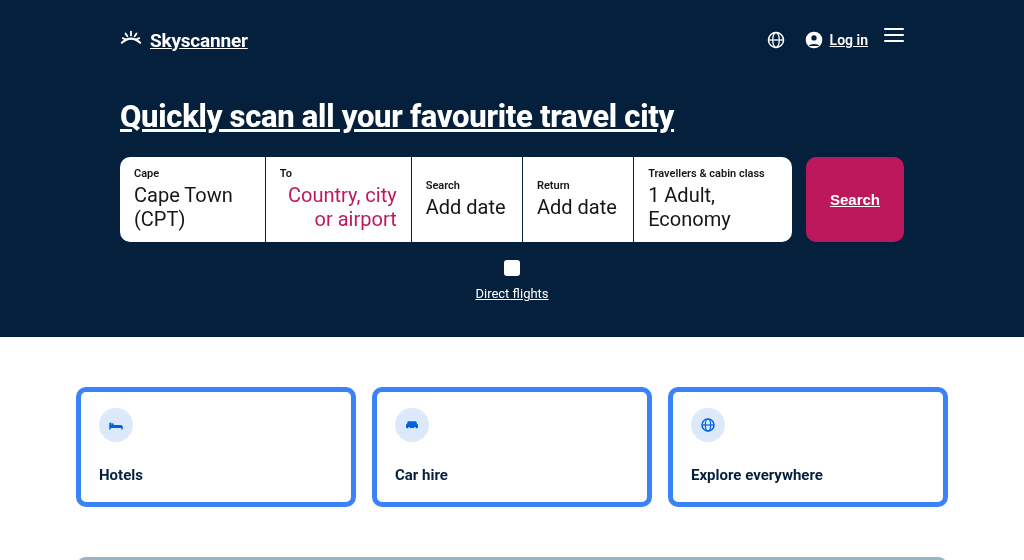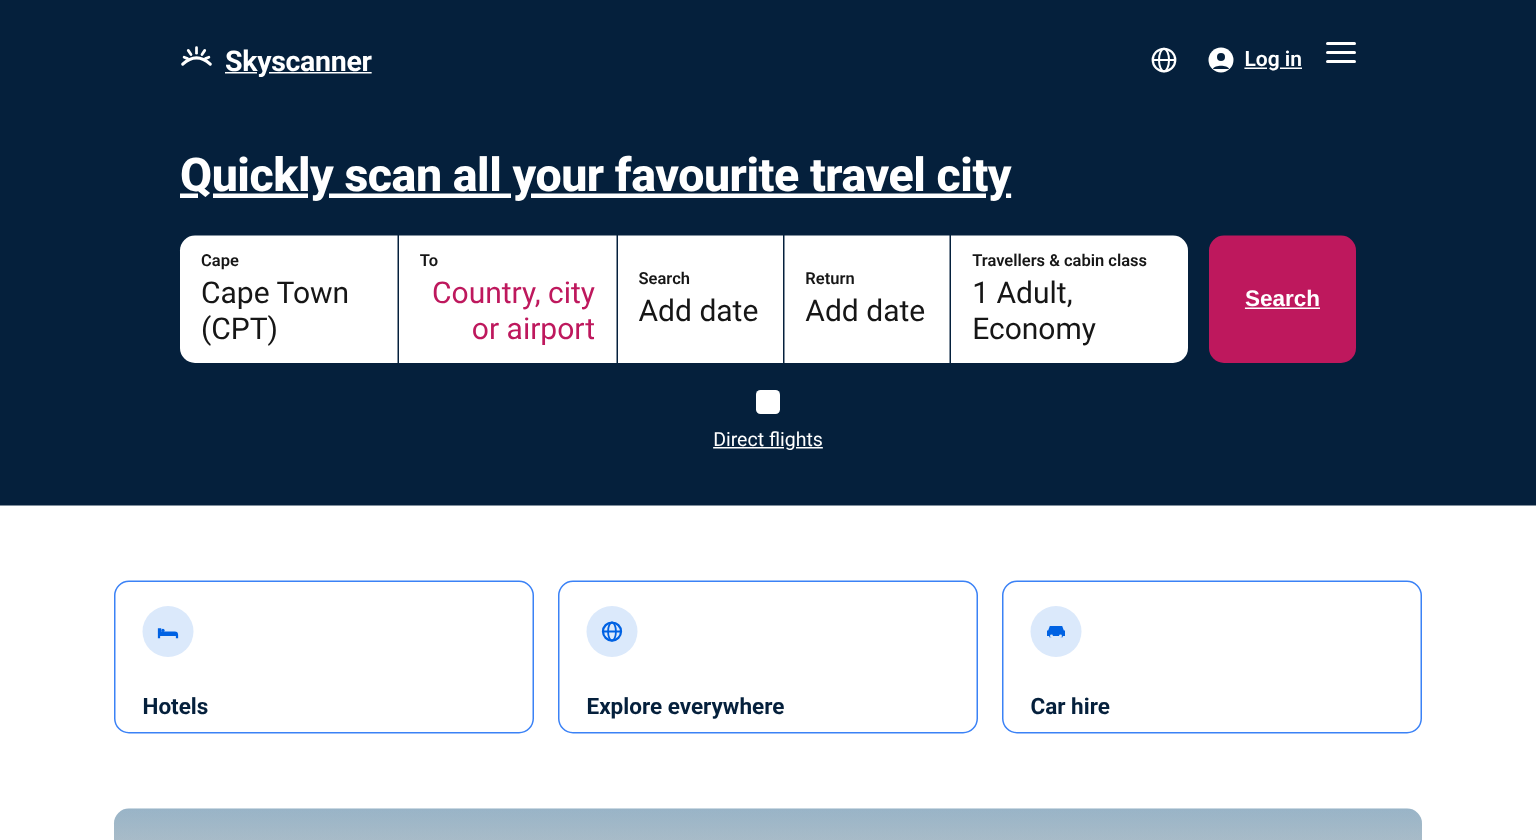--- a/index.html
+++ b/index.html
@@ -27,21 +27,21 @@
 .field-trav { flex: 1.5; border-radius: 0 10px 10px 0; }
 .field-label { font-size: 11px; font-weight: 600; color: #161616; margin-bottom: 3px; }
 .field-value { font-size: 20px; color: #161616; }
 .field-placeholder { color: #be185d; text-align: right; }
 .search-btn { background: #be185d; color: #fff; border: none; border-radius: 10px; padding: 0 24px; font-size: 15px; font-weight: 700; cursor: pointer; margin-left: 12px; }
 .options-row { display: flex; align-items: center; gap: 10px; margin-top: 18px; flex-direction: column; }
 .checkbox { width: 16px; height: 16px; border-radius: 3px; background: #fff; cursor: pointer; }
 .option-label { font-size: 13px; }
 .below { padding: 50px 76px 0; }
 .cards { display: flex; gap: 16px; }
-.card { flex: 1; border: 1px solid #3b82f6; border-radius: 10px; padding: 16px 18px 8px; cursor: pointer; }
+.card { flex: 1; border: 5px solid #3b82f6; border-radius: 10px; padding: 16px 18px 18px; cursor: pointer; }
 .card-icon { width: 34px; height: 34px; border-radius: 50%; background: #dbe9fb; display: flex; align-items: center; justify-content: center; margin-bottom: 24px; }
 .card-label { font-size: 15px; font-weight: 700; color: #05203c; }
 .promo { margin-top: 50px; height: 112px; border-radius: 10px; background: linear-gradient(180deg, #9ab6c9 0%, #b8c9d4 35%, #d8c7ad 65%, #e8d5b5 100%); position: relative; overflow: hidden; }
 .promo::after { content: ""; position: absolute; inset: 0; background: radial-gradient(ellipse at 60% 55%, rgba(255,240,210,0.55) 0%, rgba(255,240,210,0) 40%), linear-gradient(180deg, rgba(150,175,195,0.3) 0%, rgba(210,180,140,0.3) 100%); }
 svg { display: block; }
 </style>
 </head>
 <body>
 
 <div class="hero">
@@ -124,33 +124,33 @@
         <svg width="18" height="18" viewBox="0 0 24 24">
             <path d="M3 18V9h3v3h12c2 0 3 1 3 3v3h-2v-2H5v2H3z" fill="#0062e3"></path>
             <circle cx="7.5" cy="11" r="1.5" fill="#0062e3"></circle>
           </svg>
       </div>
       <div class="card-label">Hotels</div>
     </div>
     <div class="card">
       <div class="card-icon">
         <svg width="18" height="18" viewBox="0 0 24 24">
+            <path d="M5 11l1.5-4h11L19 11h1v5h-2v1h-2v-1H8v1H6v-1H4v-5h1z" fill="#0062e3"></path>
+            <circle cx="8" cy="16" r="1.3" fill="#dbe9fb"></circle>
+            <circle cx="16" cy="16" r="1.3" fill="#dbe9fb"></circle>
+          </svg>
+      </div>
+      <div class="card-label">Car hire</div>
+    </div>
+    <div class="card">
+      <div class="card-icon">
+        <svg width="18" height="18" viewBox="0 0 24 24">
             <circle cx="12" cy="12" r="8" stroke="#0062e3" stroke-width="2" fill="none"></circle>
             <ellipse cx="12" cy="12" rx="3.5" ry="8" stroke="#0062e3" stroke-width="1.6" fill="none"></ellipse>
             <line x1="4" y1="12" x2="20" y2="12" stroke="#0062e3" stroke-width="1.6"></line>
           </svg>
       </div>
       <div class="card-label">Explore everywhere</div>
     </div>
-    <div class="card">
-      <div class="card-icon">
-        <svg width="18" height="18" viewBox="0 0 24 24">
-            <path d="M5 11l1.5-4h11L19 11h1v5h-2v1h-2v-1H8v1H6v-1H4v-5h1z" fill="#0062e3"></path>
-            <circle cx="8" cy="16" r="1.3" fill="#dbe9fb"></circle>
-            <circle cx="16" cy="16" r="1.3" fill="#dbe9fb"></circle>
-          </svg>
-      </div>
-      <div class="card-label">Car hire</div>
-    </div>
   </div>
 
   <div class="promo"></div>
 </div>
 
 </body></html>

